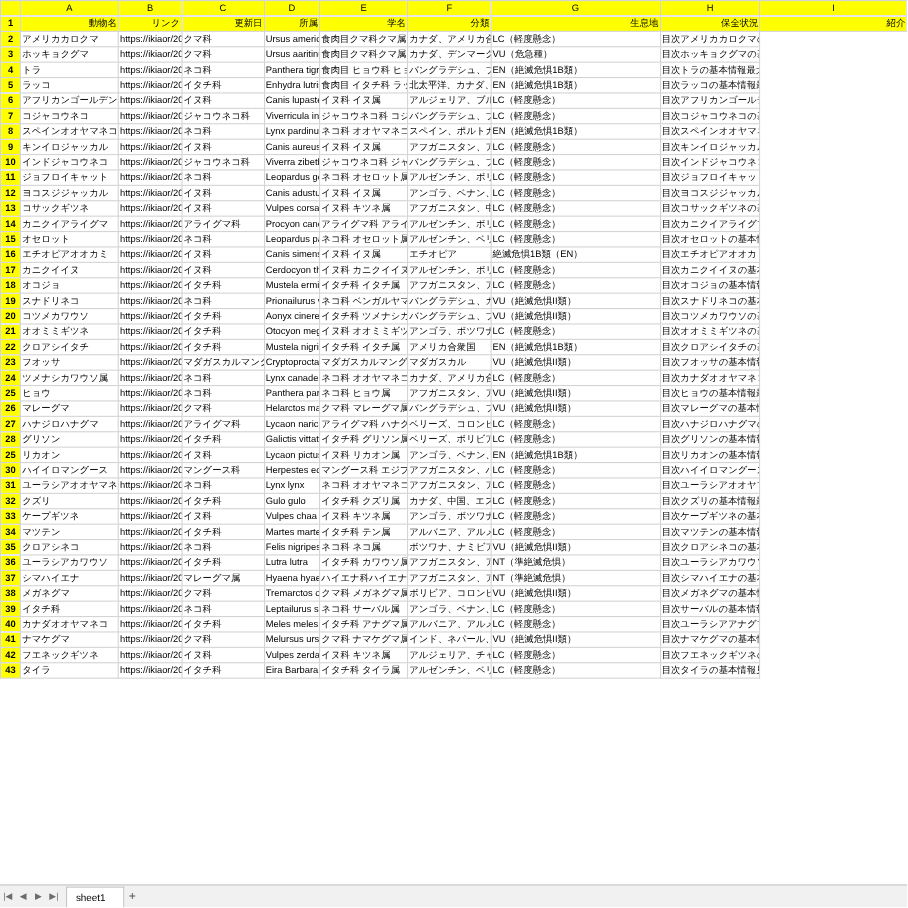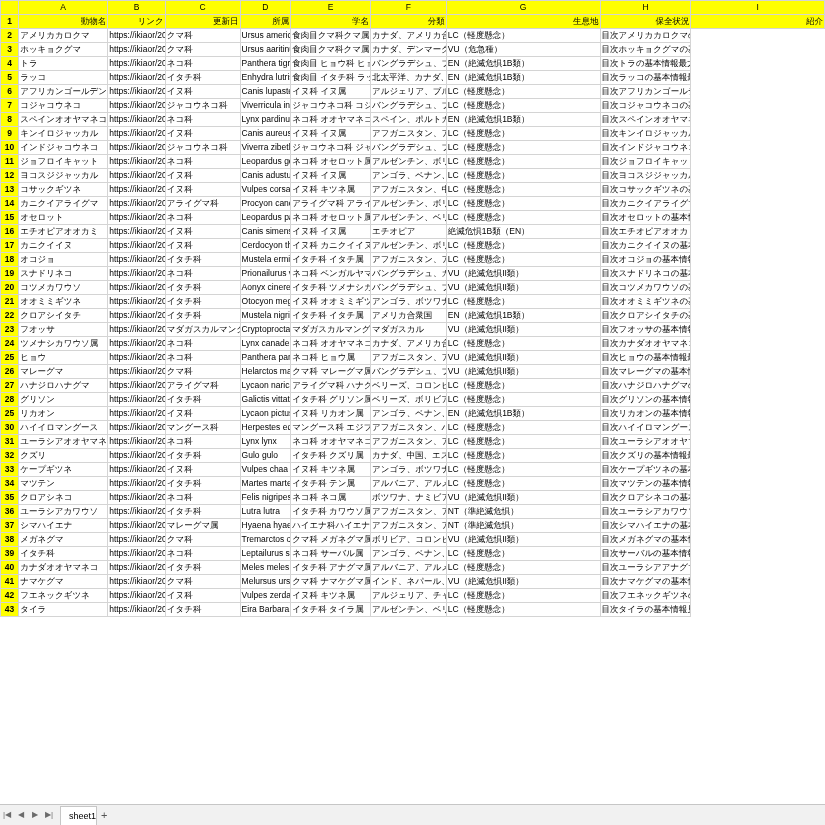--- a/index.html
+++ b/index.html
@@ -94,21 +94,21 @@
   .navbtn {
     width: 14px;
     text-align: center;
     color: #6b6b6b;
     font-size: 8px;
     line-height: 20px;
     cursor: default;
   }
   .sheettab {
     margin-left: 4px;
-    padding: 2px 0 2px 8px;
+    padding: 2px 16px 2px 8px;
     background: #ffffff;
     border: 1px solid #c6c6c6;
     border-bottom: none;
     font-size: 9px;
     color: #000;
     height: 14px;
     line-height: 14px;
   }
   .addtab {
     margin-left: 4px;

